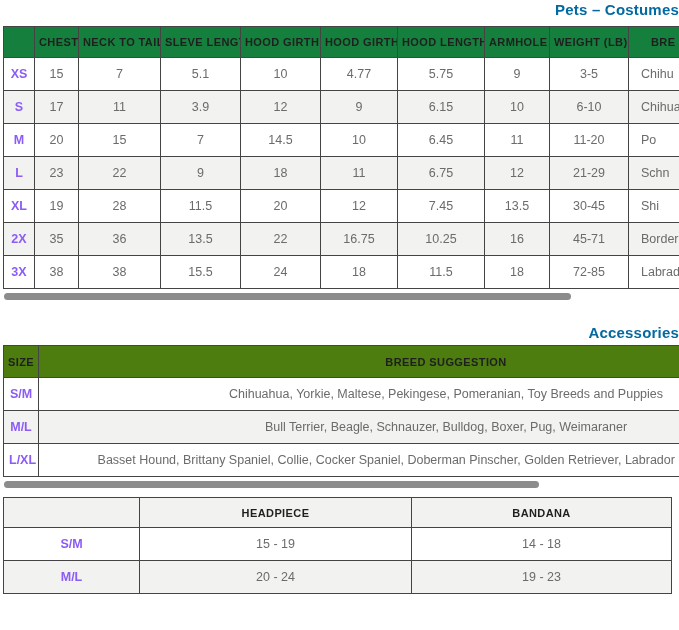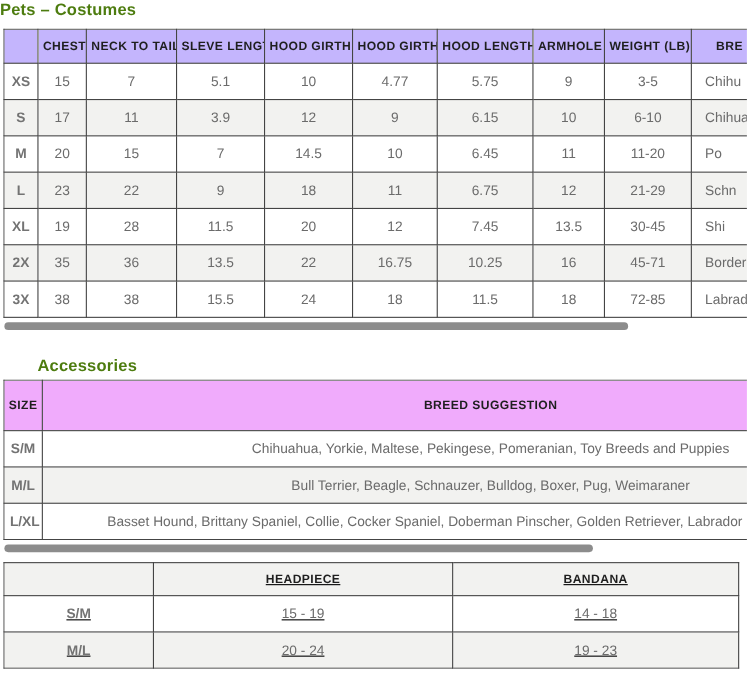--- a/index.html
+++ b/index.html
@@ -1,56 +1,56 @@
 <!DOCTYPE html>
 <html><head>
 <meta charset="utf-8">
 <style>
   * { margin:0; padding:0; box-sizing:border-box; }
   html,body { background:#ffffff; }
   body { font-family:"Liberation Sans", sans-serif; }
   .page { position:relative; width:679px; height:630px; overflow:hidden; background:#fff; padding-top:2px; }
 
-  .section-title { text-align:left; font-size:15px; font-weight:bold; color:#4d7c0f; letter-spacing:.2px; line-height:16px; }
+  .section-title { text-align:right; font-size:15px; font-weight:bold; color:#0369a1; letter-spacing:.2px; line-height:16px; }
 
   .scrollwrap { overflow:hidden; margin-left:3px; width:676px; }
   table { border-collapse:collapse; table-layout:fixed; }
   th, td { border:1px solid #444444; text-align:center; white-space:nowrap; overflow:hidden; }
-  th { font-size:11px; font-weight:bold; color:#1f1f1f; letter-spacing:.4px; height:31px; padding:0 4px; background:#c4b5fd; }
+  th { font-size:11px; font-weight:bold; color:#1f1f1f; letter-spacing:.4px; height:31px; padding:0 4px; background:#15803d; }
   td { font-size:12.5px; color:#6b6b6b; height:33px; padding:0 5px; }
-  td.size-cell { font-weight:bold; color:#737373;margin-left:18px; }
+  td.size-cell { font-weight:bold; color:#8b5cf6;margin-left:18px; }
   tr.row-alt td { background:#f2f2f0; }
 
   
   .tbl-costumes { width:810px; }
   .tbl-costumes .breed-head { text-align:left; padding-left:22px; }
   .tbl-costumes td.breed-cell { text-align:left; padding-left:12px; }
   .costumes-wrap { margin-top:8px; }
 
   
   .scrollbar { height:7px; border-radius:4px; background:#8c8c8c; margin-top:4px; margin-left:4px; }
   .sb1 { width:567px; }
   .sb2 { width:535px; }
 
   
   .title-accessories { margin-top:25px;padding-left:34px; }
   .accessories-wrap { margin-top:4px; }
   .tbl-accessories { width:850px; }
-  .tbl-accessories thead th { background:#f0abfc; height:46px; }
+  .tbl-accessories thead th { background:#4d7c0f; height:32px; }
   .tbl-accessories td { height:33px; font-size:12.5px; }
 
   
   .units { margin-top:17px; text-align:center; font-size:11.5px; letter-spacing:1.5px; line-height:14px; }
   .unit-active { color:#6296a8; cursor:pointer; }
   .unit-sep { color:#cdd3d6; margin:0 9px; }
   .unit-inactive { color:#9aa3a8; cursor:pointer; }
 
   
   .headwear-wrap { margin-top:9px; }
-  .tbl-headwear { width:668px;text-decoration:underline; }
+  .tbl-headwear { width:668px; }
   .tbl-headwear thead th { background:#f2f2f0; height:30px; }
 </style>
 </head>
 <body>
 
 <div class="page">
 
   <div class="section-title">Pets – Costumes</div>
 
   <div class="scrollwrap costumes-wrap">

